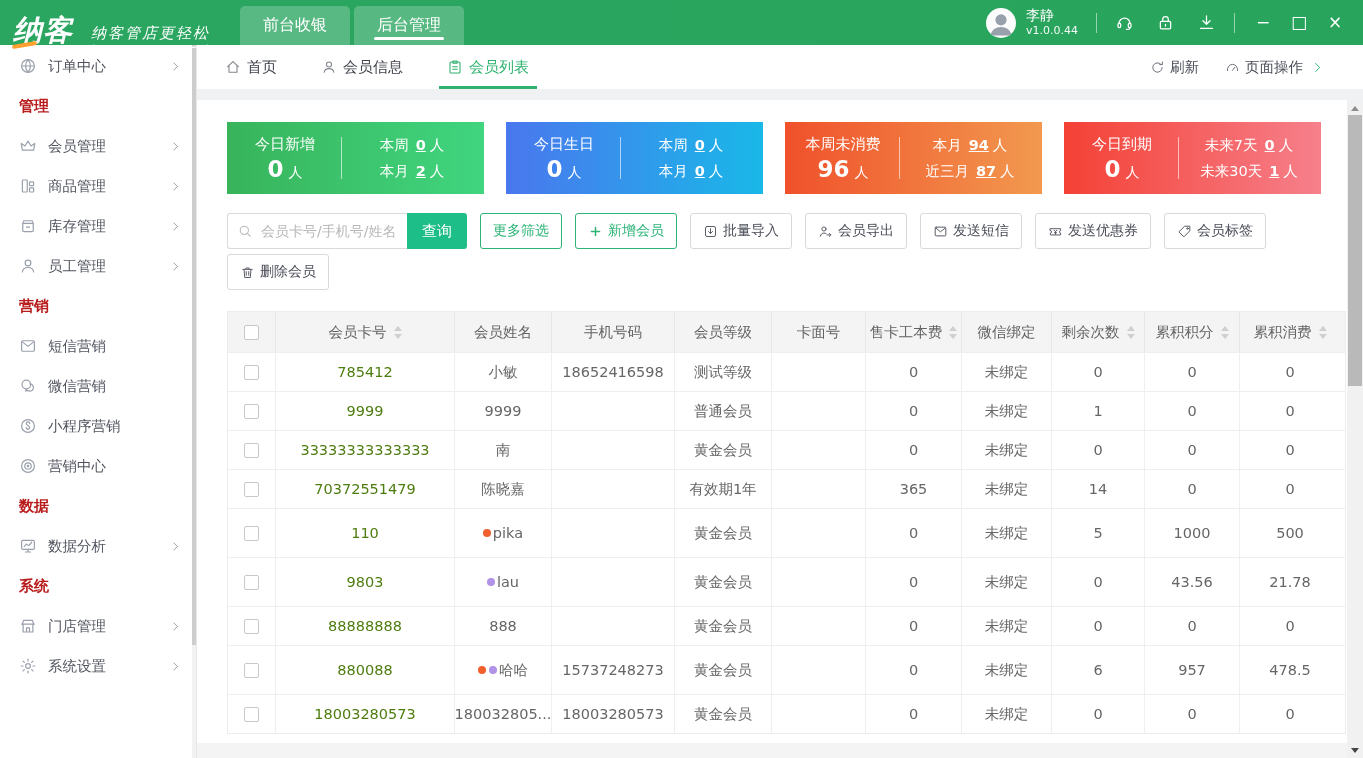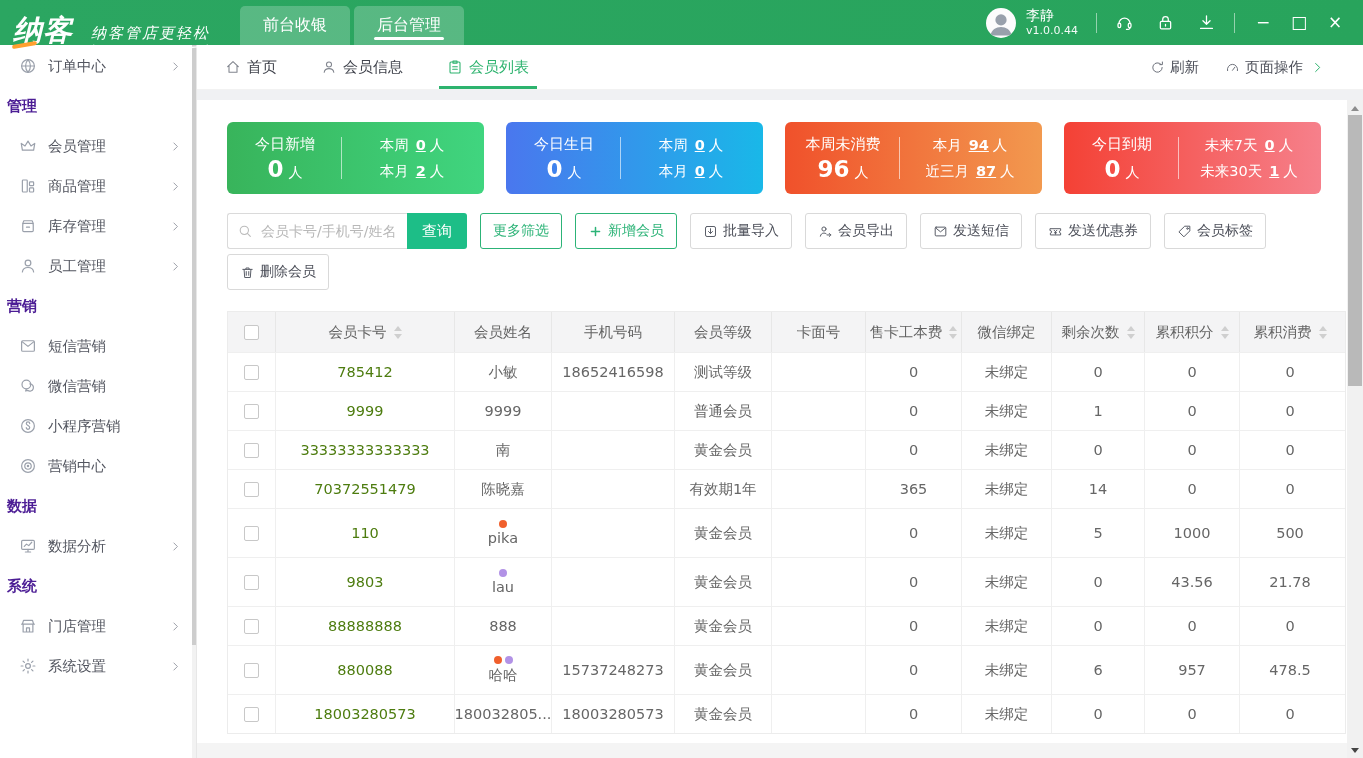--- a/index.html
+++ b/index.html
@@ -26,41 +26,41 @@
   .tb-icons{display:flex;gap:22px;align-items:center;}
   .tb-icon{width:19px;height:19px;color:#fff;cursor:pointer;}
   .win-ctrls{display:flex;gap:16px;align-items:center;}
   .win-btn{color:#fff;font-size:17px;width:20px;text-align:center;cursor:pointer;line-height:1;}
   
   .bodyrow{flex:1;display:flex;min-height:0;}
   .sidebar{width:197px;flex:0 0 197px;background:#fff;border-right:1px solid #e7e7e7;position:relative;padding-top:1px;box-sizing:border-box;overflow:hidden;}
   .side-item{height:40px;display:flex;align-items:center;padding:0 14px 0 19px;font-size:14.5px;color:#52555f;cursor:pointer;}
   .side-item .s-icon{width:18px;height:18px;margin-right:11px;color:#9aa0ab;flex:0 0 18px;}
   .side-item .s-arrow{margin-left:auto;width:13px;height:13px;color:#8d919b;}
-  .side-section{height:40px;display:flex;align-items:center;padding-left:7px;font-size:15px;font-weight:bold;color:#4c1d95;}
+  .side-section{height:40px;display:flex;align-items:center;padding-left:19px;font-size:15px;font-weight:bold;color:#b91c1c;}
   .side-sb{position:absolute;right:0;top:0;width:4px;height:100%;background:#f2f2f2;}
   .side-sb-thumb{position:absolute;right:0;top:0;width:4px;height:600px;background:#cdcdcd;}
   
   .main{flex:1;display:flex;flex-direction:column;min-width:0;position:relative;background:#f0f1f3;}
   .ptabs{height:45px;flex:0 0 45px;background:#fff;display:flex;align-items:center;padding-left:28px;border-bottom:1px solid #f2f2f2;box-sizing:border-box;}
   .ptabs-left{display:flex;height:100%;align-items:center;}
   .ptab{display:flex;align-items:center;gap:6px;height:100%;margin-right:44px;font-size:15px;color:#41444d;cursor:pointer;position:relative;}
   .ptab .p-icon{width:16px;height:16px;color:#81858e;}
   .ptab.active{color:#2db36e;}
   .ptab.active .p-icon{color:#2db36e;}
   .ptab.active::after{content:"";position:absolute;left:-8px;right:-8px;bottom:0;height:3px;background:#2db36e;}
   .pactions{margin-left:auto;display:flex;align-items:center;gap:26px;padding-right:38px;font-size:14.5px;color:#4a4d57;}
   .paction{display:flex;align-items:center;gap:5px;cursor:pointer;}
   .paction .p-icon{width:15px;height:15px;color:#6d717b;}
   .chev-green{color:#2db36e !important;width:14px;height:14px;margin-left:2px;}
   .band{height:10px;flex:0 0 10px;}
   .content{flex:1;background:#fff;position:relative;padding:22px 0 0 30px;min-height:0;box-sizing:border-box;}
   
   .cards{display:flex;gap:22px;width:1094px;margin-bottom:19px;}
-  .card{flex:1;height:72px;border-radius:6px;color:#fff;display:flex;align-items:center;padding:0 10px 0 10px;box-sizing:border-box;}
+  .card{flex:1;height:72px;border-radius:0;color:#fff;display:flex;align-items:center;padding:0 10px 0 10px;box-sizing:border-box;}
   .card-left{min-width:96px;text-align:center;flex:0 0 auto;}
   .c-title{font-size:15px;margin-bottom:4px;}
   .c-big{font-size:23px;font-weight:bold;line-height:1;}
   .c-unit{font-size:14px;font-weight:normal;margin-left:5px;}
   .card-div{width:1px;height:42px;background:rgba(255,255,255,.6);margin:0 8px;flex:0 0 1px;}
   .card-right{flex:1;text-align:center;font-size:14.5px;}
   .cr-row{line-height:1.8;}
   .cr-lbl{margin-right:3px;}
   .cr-val{font-weight:bold;text-decoration:underline;margin:0 4px;cursor:pointer;}
   
@@ -84,21 +84,21 @@
   .th{display:flex;align-items:center;justify-content:center;font-size:14.5px;color:#636363;border-right:1px solid #e7e7e7;box-sizing:border-box;flex:0 0 auto;text-align:center;}
   .th:last-child,.td:last-child{border-right:none;}
   .sorts{display:inline-flex;flex-direction:column;gap:3px;margin-left:7px;cursor:pointer;}
   .st{width:0;height:0;border-left:4.5px solid transparent;border-right:4.5px solid transparent;}
   .st.up{border-bottom:5px solid #cfcfcf;}
   .st.down{border-top:5px solid #cfcfcf;}
   .tr{display:flex;border-top:1px solid #efefef;background:#fff;height:39px;box-sizing:border-box;}
   .tr.tall{height:49px;}
   .td{display:flex;align-items:center;justify-content:center;font-size:14.5px;color:#666;border-right:1px solid #efefef;box-sizing:border-box;flex:0 0 auto;overflow:hidden;white-space:nowrap;padding:0 3px;}
   .td.link{color:#4d7c0f;cursor:pointer;}
-  .namewrap{display:flex;flex-direction:column;align-items:center;gap:2px;}
+  .namewrap{display:flex;flex-direction:row;align-items:center;gap:2px;}
   .dots{display:flex;gap:3px;}
   .dot{width:8px;height:8px;border-radius:50%;}
   .cb{width:15px;height:15px;border:1px solid #c8c8c8;border-radius:2px;background:#fff;cursor:pointer;flex:0 0 auto;box-sizing:border-box;}
   
   .vscroll{position:absolute;right:0;top:55px;bottom:0;width:16px;background:#f1f1f1;z-index:5;}
   .vs-arrow{position:absolute;left:0;width:16px;height:14px;display:flex;align-items:center;justify-content:center;}
   .vs-up{top:1px;}
   .vs-down{bottom:1px;}
   .tri{width:0;height:0;border-left:4px solid transparent;border-right:4px solid transparent;}
   .tri.up{border-bottom:5px solid #8d8d8d;}

